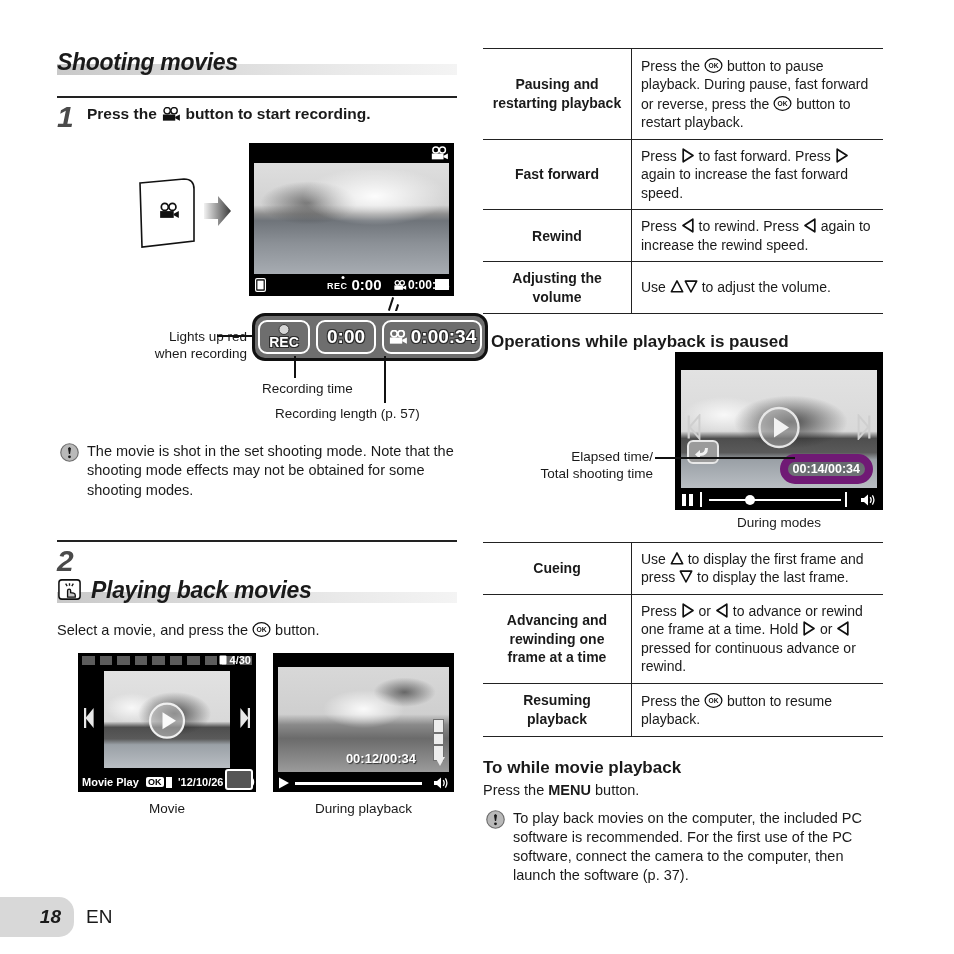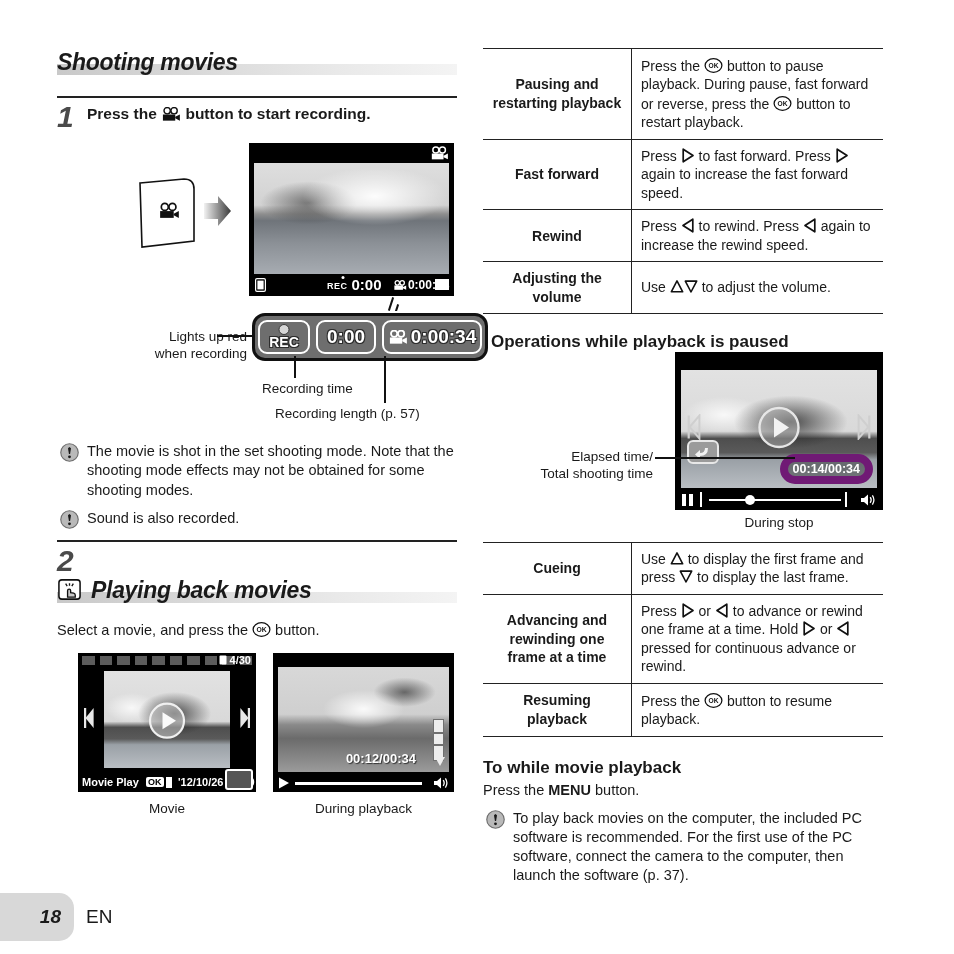--- a/index.html
+++ b/index.html
@@ -121,21 +121,21 @@
   table.t tr:last-child td{border-bottom:1.6px solid #222;}
 
   
   .sub{font-size:17px;font-weight:bold;margin:18px 8px 6px;}
   .plain{font-size:14.5px;line-height:1.35;}
 
   
   .foot{position:absolute;left:0;bottom:22px;height:30px;display:flex;align-items:center;}
   .foot .tab{
     background:#d8d8d8;border-radius:0 15px 15px 0;
-    height:48px;width:74px;display:flex;align-items:center;justify-content:flex-end;
+    height:40px;width:74px;display:flex;align-items:center;justify-content:flex-end;
     padding-right:13px;box-sizing:border-box;
     font-size:19px;font-weight:bold;font-style:italic;
   }
   .foot .en{margin-left:12px;font-size:19px;}
 </style>
 </head>
 <body>
 
 <div class="page">
 
@@ -233,28 +233,20 @@
     <div class="cap" style="left:218px;top:357px;width:200px;">Recording length (p. 57)</div>
 
     <div style="position:absolute;left:0;top:385px;width:400px;">
       <div class="note">
         <svg class="bang" viewBox="0 0 20 20">
           <circle cx="10" cy="10" r="9.2" fill="#b9b9b9" stroke="#6d6d6d" stroke-width="1.2"></circle>
           <path d="M10 4.2 L11.6 5.6 L10.6 11.6 L9.4 11.6 L8.4 5.6 Z" fill="#1a1a1a"></path>
           <circle cx="10" cy="14.6" r="1.5" fill="#1a1a1a"></circle>
         </svg>
         <span>The movie is shot in the set shooting mode. Note that the shooting mode effects may not be obtained for some shooting modes.</span>
-      </div>
-      <div class="note">
-        <svg class="bang" viewBox="0 0 20 20">
-          <circle cx="10" cy="10" r="9.2" fill="#b9b9b9" stroke="#6d6d6d" stroke-width="1.2"></circle>
-          <path d="M10 4.2 L11.6 5.6 L10.6 11.6 L9.4 11.6 L8.4 5.6 Z" fill="#1a1a1a"></path>
-          <circle cx="10" cy="14.6" r="1.5" fill="#1a1a1a"></circle>
-        </svg>
-        <span>Sound is also recorded.</span>
       </div>
     </div>
 
     <div class="step" style="position:absolute;left:0;top:478px;width:400px;">
       <span class="num">2</span>
     </div>
 
     <div class="sec-head with-icon" style="position:absolute;left:0;top:528px;width:400px;">
       <div class="bar"></div>
       <svg class="touch-icon" viewBox="0 0 26 26">
@@ -417,21 +409,21 @@
           <path d="M10.2 4.2 Q12.2 7 10.2 9.8 M12.4 2.4 Q15.4 7 12.4 11.6" stroke="#fff" stroke-width="1.3" fill="none"></path>
         </svg>
       </div>
     </div>
 
     <div class="cap r" style="left:20px;top:400px;width:150px;">
       <span>Elapsed time/</span><br>
       <span>Total shooting time</span>
     </div>
     <div class="lead" style="left:172px;top:409px;width:140px;height:1.8px;"></div>
-    <div class="cap c" style="left:192px;top:466px;width:208px;">During stop</div>
+    <div class="cap c" style="left:192px;top:466px;width:208px;">During modes</div>
 
     <div style="position:absolute;left:0;top:494px;width:400px;">
       <table class="t">
         <tbody>
           <tr>
             <td class="lbl">Cueing</td>
             <td><span>Use </span><svg class="tri" viewBox="0 0 15 15">
                   <path d="M7.5 1.5 L13.6 13.2 L1.4 13.2 Z" fill="none" stroke="#111" stroke-width="1.7" stroke-linejoin="round"></path>
                 </svg><span> to display the first frame and press </span><svg class="tri" viewBox="0 0 15 15">
                   <path d="M7.5 13.4 L1.4 1.7 L13.6 1.7 Z" fill="none" stroke="#111" stroke-width="1.7" stroke-linejoin="round"></path>

